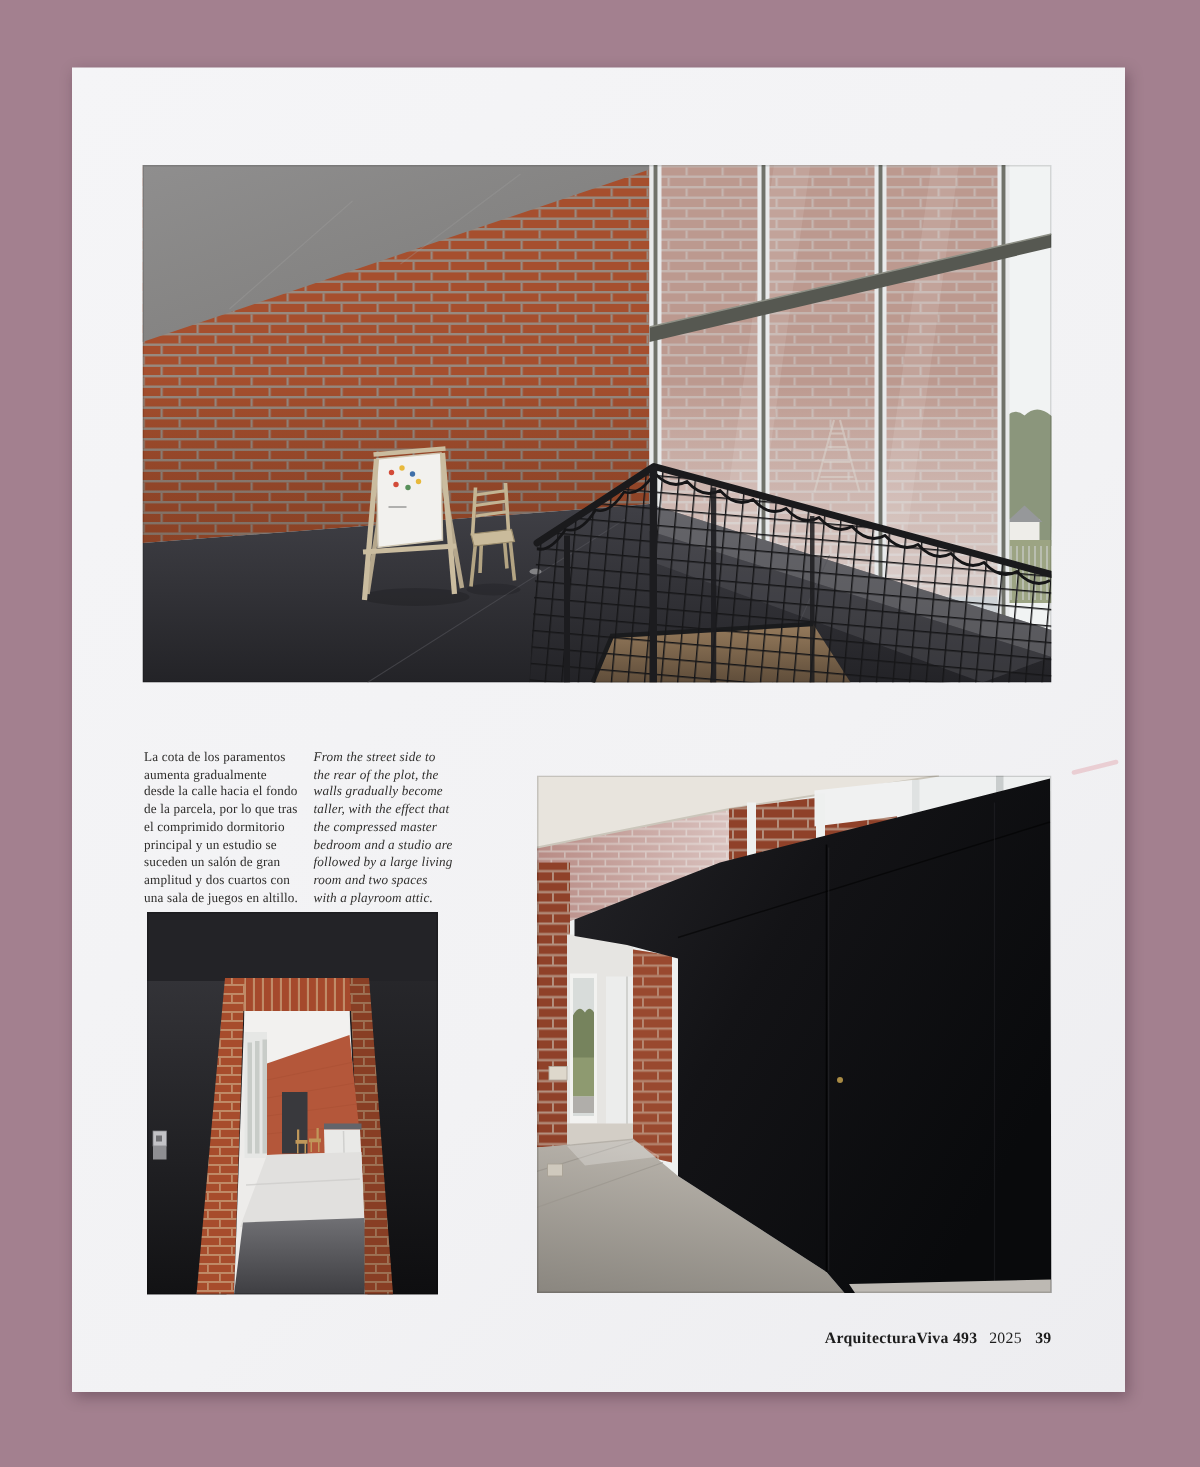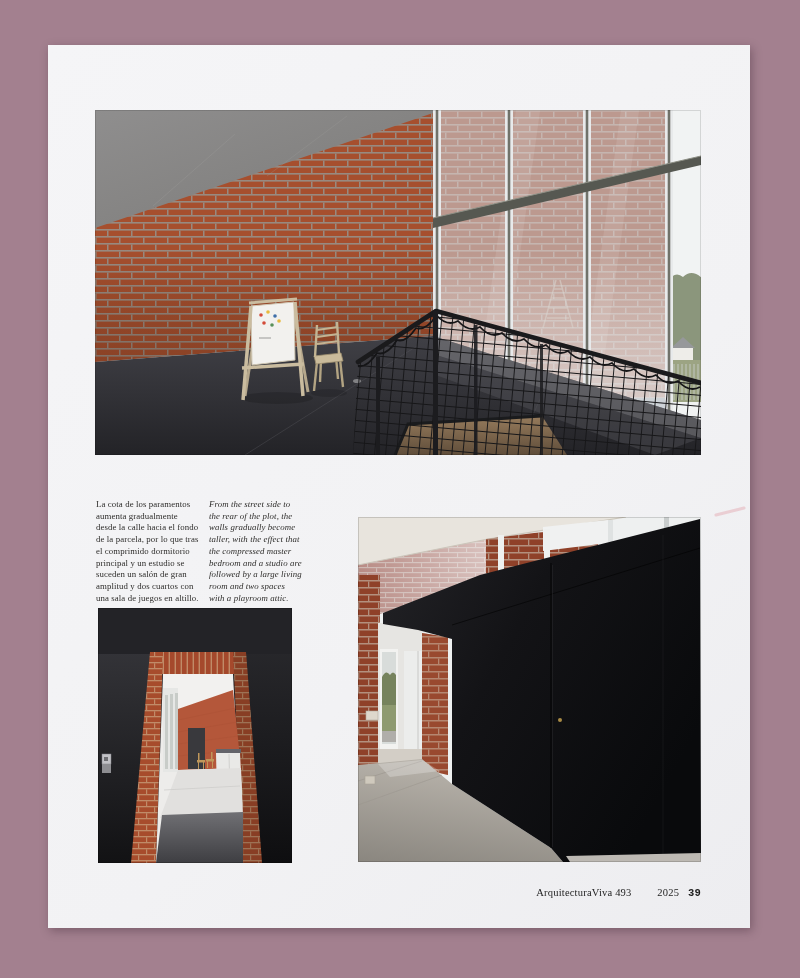--- a/index.html
+++ b/index.html
@@ -23,23 +23,23 @@
     position:absolute;top:454px;
     font-size:8.8px;line-height:11.7px;color:#2e2d2b;
     white-space:pre-line;letter-spacing:.1px;
   }
   #caption-es{left:48px;width:116px;}
   #caption-en{left:161px;width:102px;font-style:italic;}
   .footer{
     position:absolute;top:842px;right:49px;
     font-size:10.5px;color:#1d1d1d;letter-spacing:.2px;
   }
-  .footer .b{font-weight:normal;}
-  .footer .year{margin-left:23px;}
-  .footer .pg{margin-left:6px;font-weight:bold;font-family:Liberation Mono, monospace;}
+  .footer .b{font-weight:bold;}
+  .footer .year{margin-left:5px;}
+  .footer .pg{margin-left:6px;font-weight:bold;}
   .smudge{
     position:absolute;left:666px;top:465px;width:32px;height:3px;
     background:#e3a3ac;opacity:.45;border-radius:2px;
     transform:rotate(-14deg);
   }
 </style>
 </head>
 <body>
 
 <div class="page">

